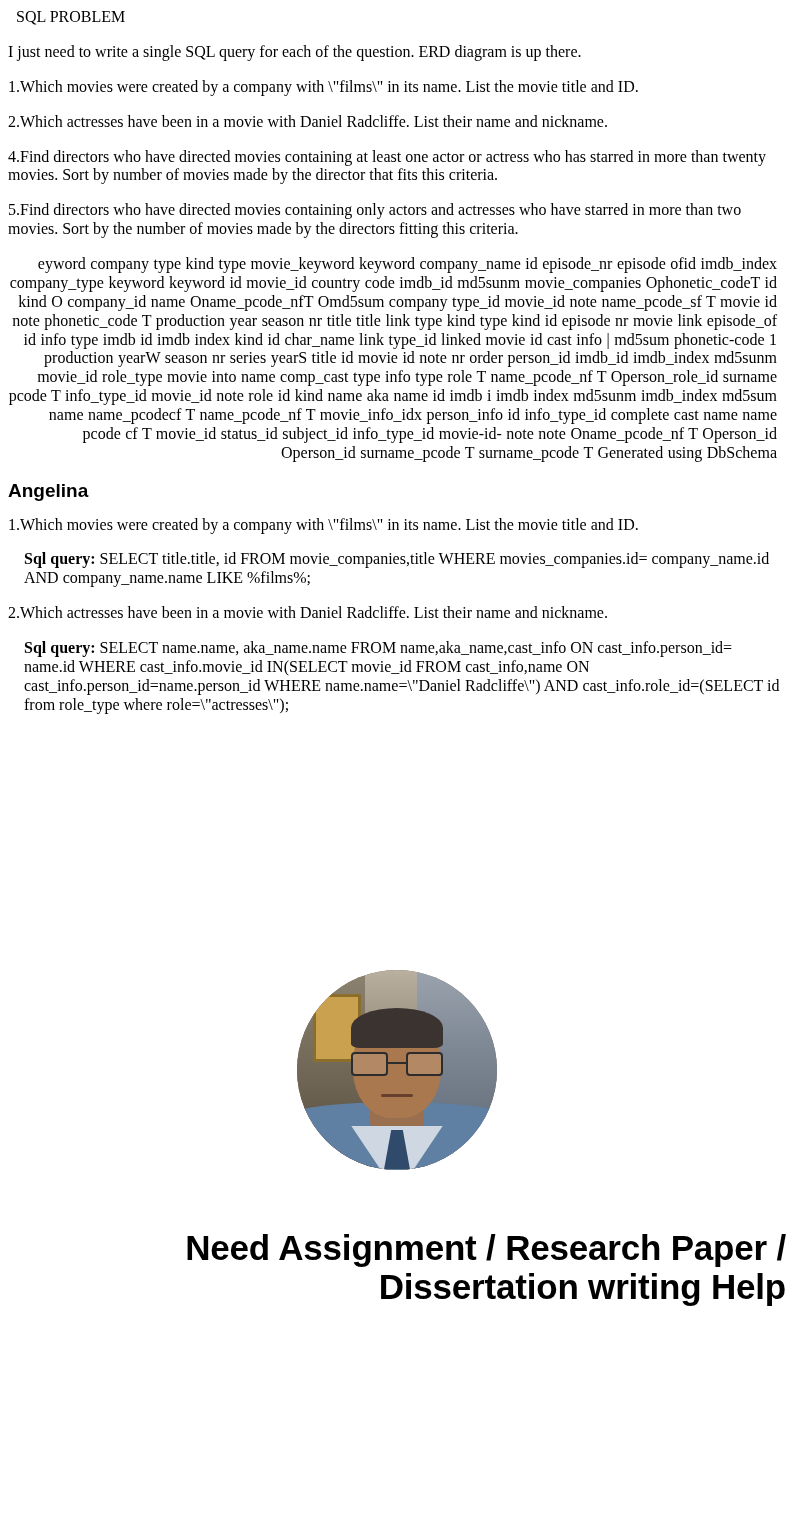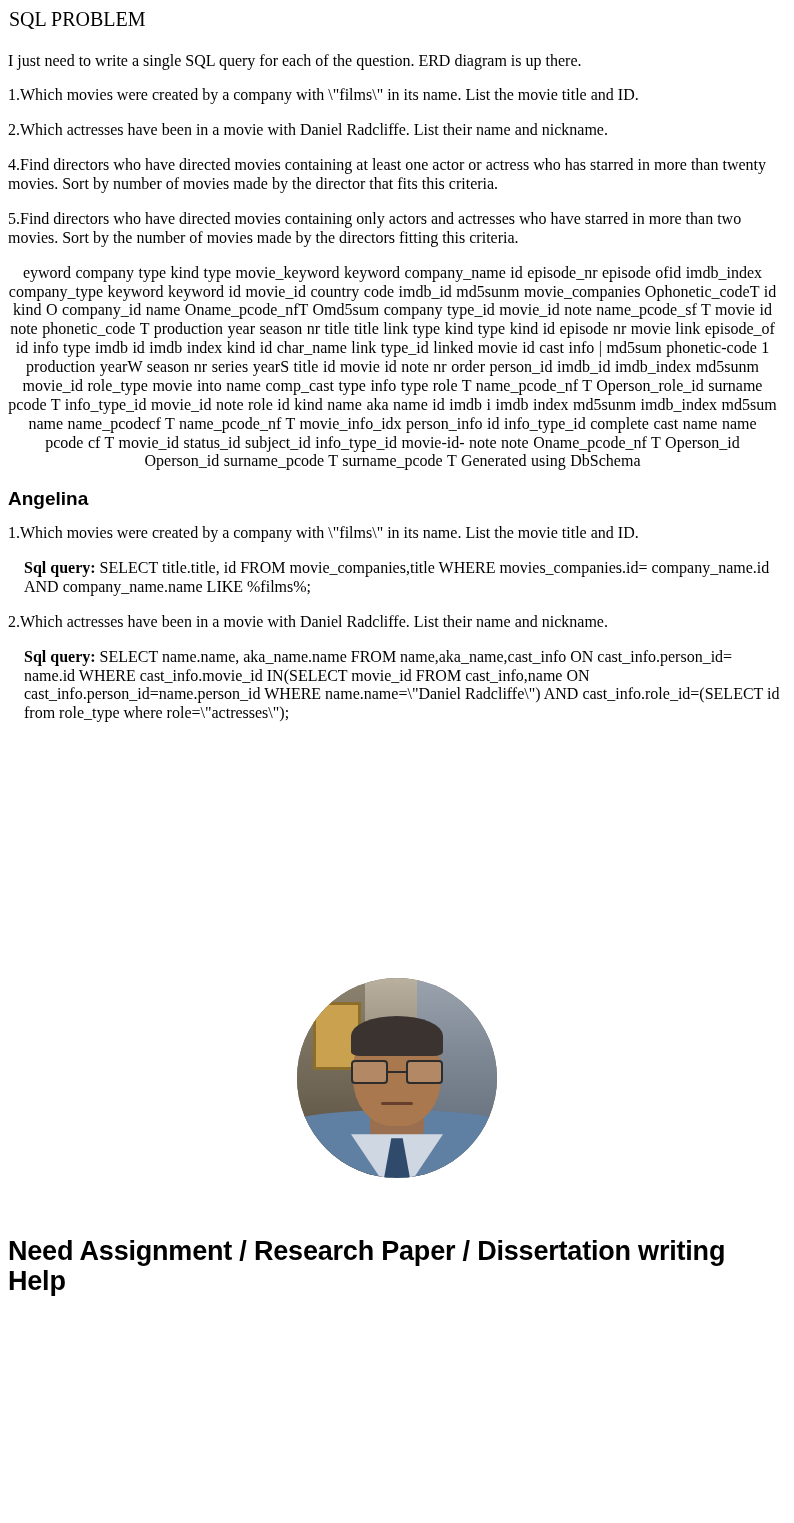--- a/index.html
+++ b/index.html
@@ -17,33 +17,33 @@
   }
   .page {
     width: 794px;
     box-sizing: border-box;
     padding: 8px 8px 0 8px;
   }
   p {
     margin: 0 0 1em 0;
   }
   .title {
-    margin: 0 0 1em 1px;
-    font-size: 20px;
+    margin: 0 0 1em 8px;
+    font-size: 16px;
   }
   .intro {
     margin: 0 0 1em 0;
   }
   .question {
     margin: 4px 0 1em 0;
     text-align: left;
   }
   .schema-dump {
     margin: 0 9px 1em 0;
-    text-align: center;
+    text-align: right;
     word-spacing: 0.5px;
   }
   h2.solution-heading {
     font-family: "Liberation Sans", sans-serif;
     font-size: 19px;
     font-weight: bold;
     margin: 18px 0 14px 0;
     line-height: 1.1;
   }
   .sql-answer {
@@ -192,24 +192,24 @@
     top: 62%;
     left: 50%;
     transform: translateX(-50%);
     width: 16%;
     height: 3px;
     background: #66402c;
     border-radius: 2px;
   }
   .footer {
     margin-top: 58px;
-    text-align: left;
+    text-align: right;
     font-family: "Liberation Sans", sans-serif;
     font-weight: bold;
-    font-size: 27px;
+    font-size: 35px;
     line-height: 1.12;
     letter-spacing: -0.2px;
   }
   .footer .line2 {
     display: block;
   }
 </style>
 </head>
 <body>
 

